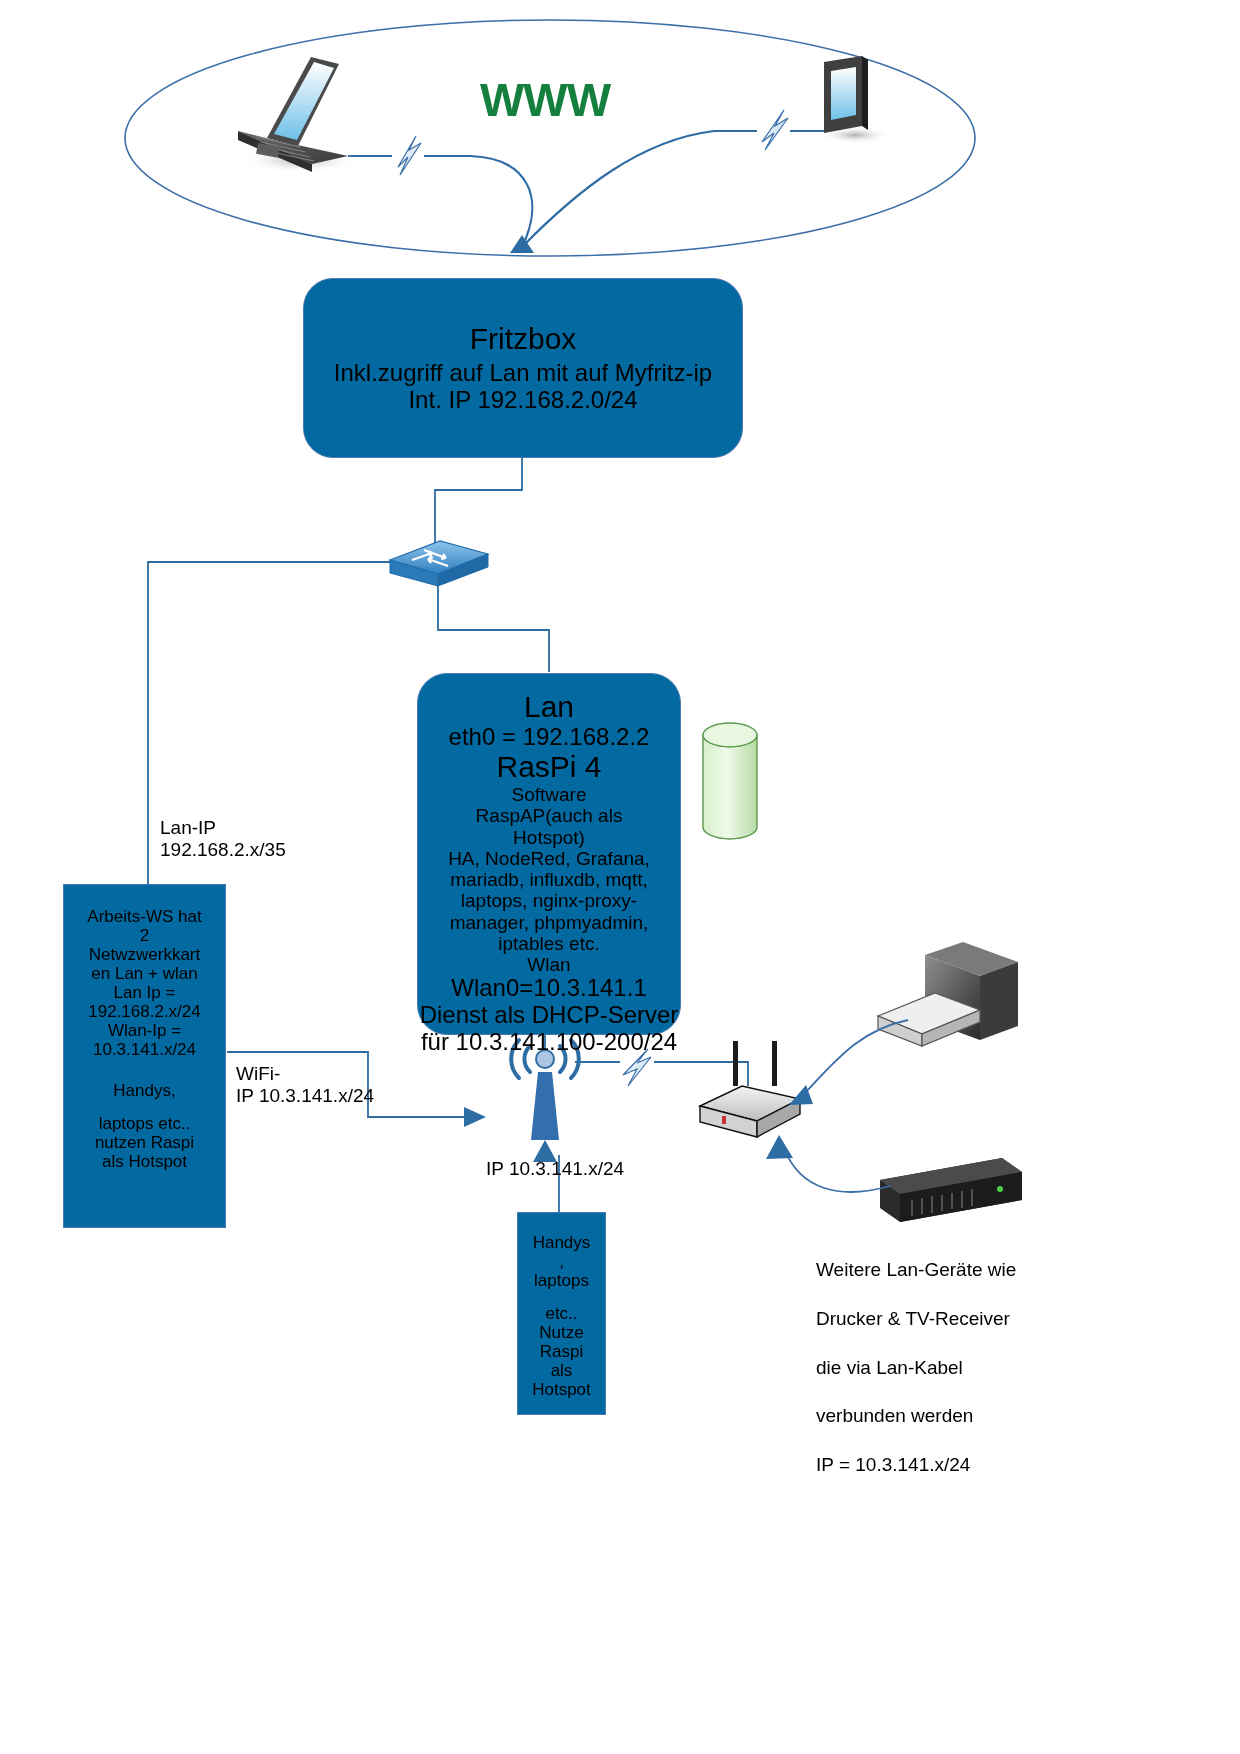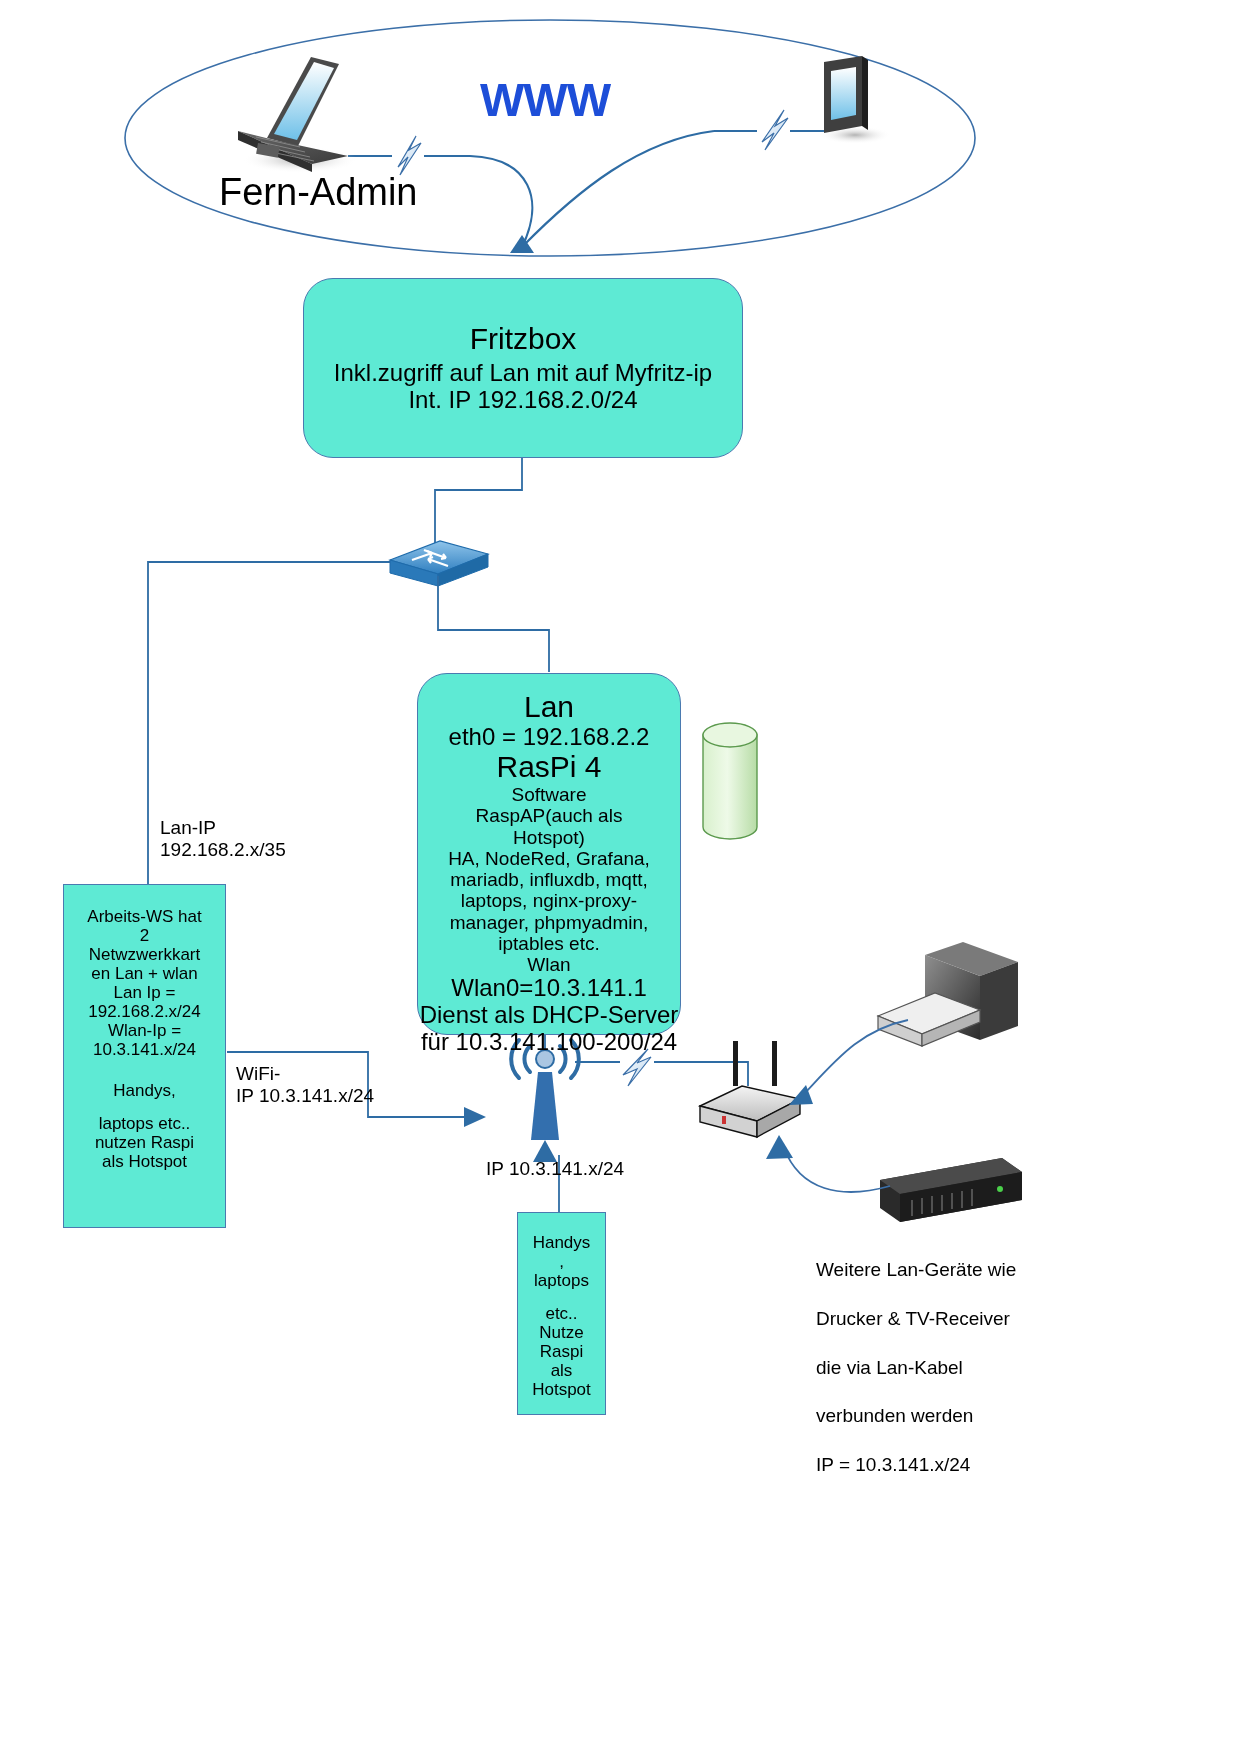--- a/index.html
+++ b/index.html
@@ -20,21 +20,21 @@
   .svg-layer {
     position: absolute;
     left: 0;
     top: 0;
     width: 1240px;
     height: 1754px;
     pointer-events: none;
   }
   .node-box {
     position: absolute;
-    background: #5eead4;
+    background: #0369a1;
     border: 1px solid #4a7ab0;
     color: #000000;
     text-align: center;
     box-sizing: border-box;
     display: flex;
     flex-direction: column;
     justify-content: center;
     align-items: center;
     line-height: 1.12;
   }
@@ -50,21 +50,21 @@
   }
   .ttl-xl { font-size: 38px; }
   .ttl-lg { font-size: 30px; }
   .ttl-md { font-size: 24px; }
   .ttl-sm { font-size: 19px; }
   .ttl-xs { font-size: 17px; }
   .www-title {
     position: absolute;
     font-size: 47px;
     font-weight: bold;
-    color: #1d4ed8;
+    color: #15803d;
     letter-spacing: -1px;
   }
 </style>
 </head>
 <body>
 
 <div id="canvas">
 
   <svg class="svg-layer" viewBox="0 0 1240 1754">
     <defs>
@@ -252,21 +252,20 @@
       <ellipse cx="730" cy="735" rx="27" ry="12" fill="#e8f7e0" stroke="#5c9a4e" stroke-width="1.4"></ellipse>
     </g>
 
     <g stroke="#2e6ca4" stroke-width="1.6" fill="none">
       <path d="M 227 1052 L 368 1052"></path>
     </g>
   </svg>
 
   <div class="www-title" style="left:480px; top:72px;">WWW</div>
 
-  <div class="label-free ttl-xl" style="left:219px; top:170px;">Fern-Admin</div>
 
 
   <div class="node-box rounded" style="left:303px; top:278px; width:440px; height:180px;">
     <div class="ttl-lg" style="margin-bottom:4px;">Fritzbox</div>
     <div class="ttl-md">Inkl.zugriff auf Lan mit auf  Myfritz-ip</div>
     <div class="ttl-md">Int. IP 192.168.2.0/24</div>
   </div>
 
   <div class="node-box rounded" style="left:417px; top:673px; width:264px; height:362px; justify-content:space-between; padding-top:16px;">
     <div class="ttl-lg">Lan</div>

